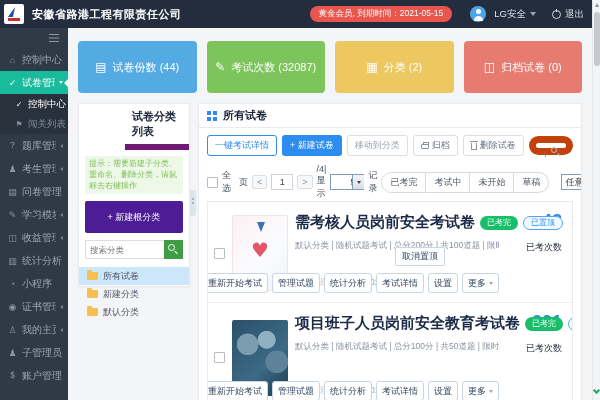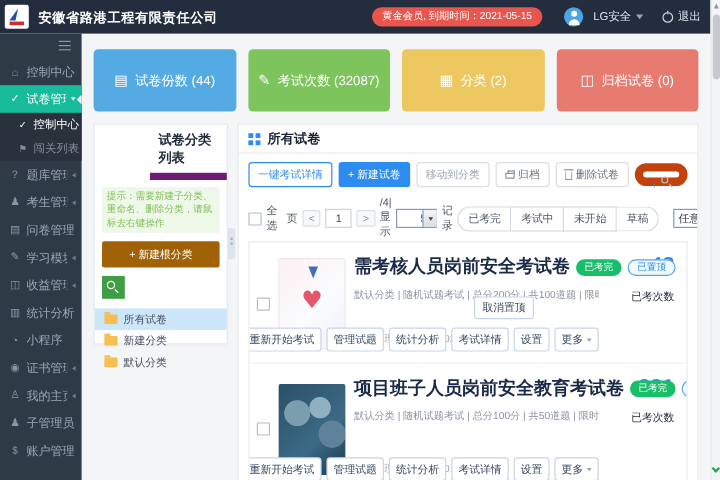--- a/index.html
+++ b/index.html
@@ -50,21 +50,21 @@
   .stat-blue { background:#54abe4; } .stat-green { background:#7dc45c; }
   .stat-yellow { background:#edc75f; } .stat-red { background:#e87b70; }
 
   .content-row { display:flex; gap:8px; height:298px; }
 
   
   .cat-panel { width:112px; background:#fff; border:1px solid #e7ebf1; box-shadow:0 1px 2px rgba(0,0,0,.04);
                position:relative; flex-shrink:0; height:184px; }
   .cat-title { font-size:11px; font-weight:bold; color:#222c3d; padding:5px 7px; border-bottom:6px solid #701a75;margin-left:46px; }
   .cat-tip { margin:6px 6px 0; background:#eef8e9; color:#7ebf55; font-size:8px; line-height:1.35; padding:3px 4px; }
-  .cat-new { margin:7px 6px 0; height:22px; background:#a16207; color:#fff; font-size:9px; border-radius:2px;
+  .cat-new { margin:7px 6px 0; height:32px; background:#4c1d95; color:#fff; font-size:9px; border-radius:2px;
              display:flex; align-items:center; justify-content:center; cursor:pointer; }
   .cat-search { margin:7px 6px 0; display:flex; height:19px; }
   .cat-search input { flex:1; min-width:0; border:1px solid #dcdee2; border-right:none; font-size:8.5px; padding:0 4px; outline:none; color:#555; }
   .cat-search .search-btn { width:19px; background:#3f9d44; position:relative; border:none; cursor:pointer; flex-shrink:0; }
   .mag { position:absolute; width:7px; height:7px; border:1.4px solid #fff; border-radius:50%; left:4px; top:4px; }
   .mag::after { content:""; position:absolute; width:4px; height:1.4px; background:#fff; transform:rotate(45deg); left:5px; top:6.5px; }
   .cat-tree { margin-top:8px; }
   .tree-item { height:18px; display:flex; align-items:center; gap:5px; padding:0 8px; font-size:9px; color:#4a5160; cursor:pointer; }
   .tree-item.active { background:#cde7fa; }
   .folder { width:11px; height:8px; background:#f6bf4f; border-radius:1px; position:relative; flex-shrink:0; }
@@ -265,20 +265,21 @@
     </div>
   </div>
 
   <div class="content-row">
 
     <div class="cat-panel">
       <div class="cat-title">试卷分类列表</div>
       <div class="cat-tip">提示：需要新建子分类、重命名、删除分类，请鼠标去右键操作</div>
       <div class="cat-new">+ 新建根分类</div>
       <div class="cat-search">
+        <input placeholder="搜索分类" style="">
         <button class="search-btn">
           <span class="mag"></span>
         </button>
       </div>
       <div class="cat-tree">
         <div class="tree-item active">
           <span class="folder"></span>
           <span>所有试卷</span>
         </div>
         <div class="tree-item">

